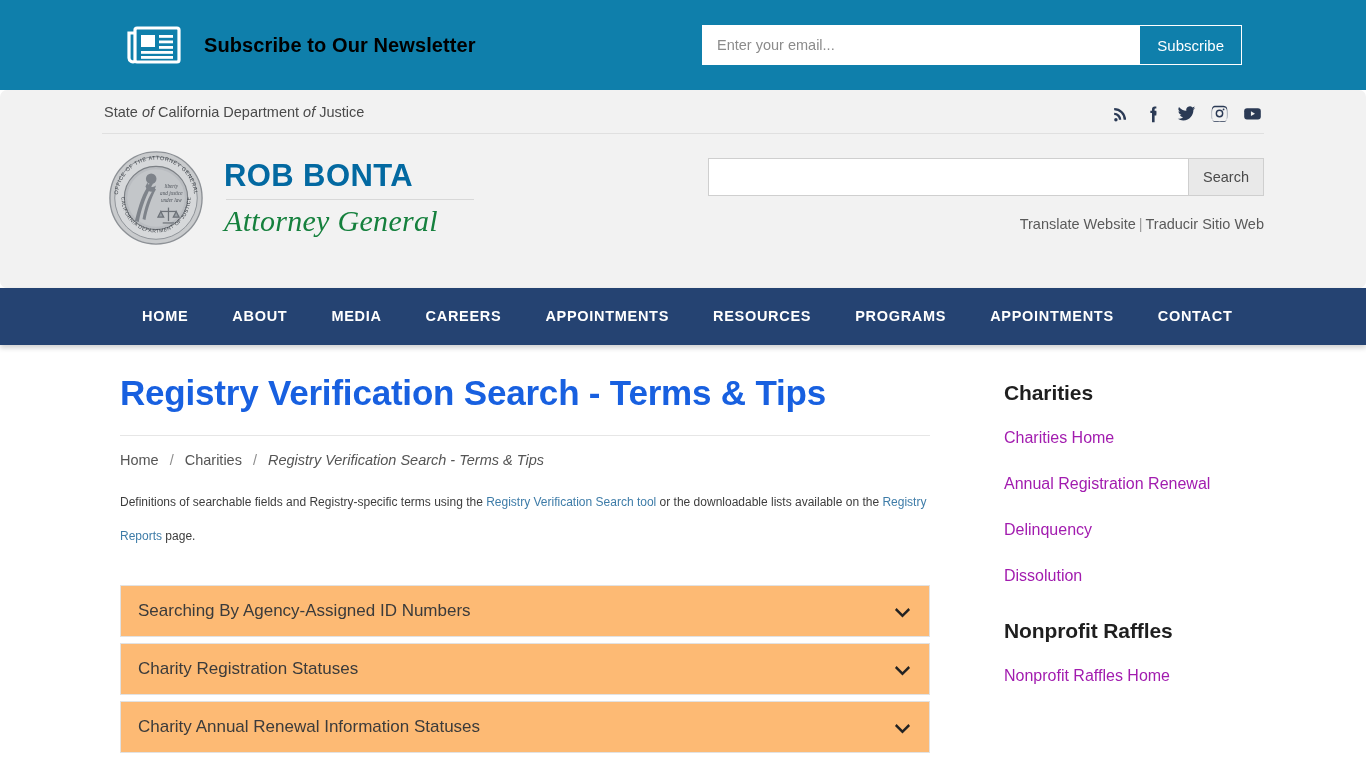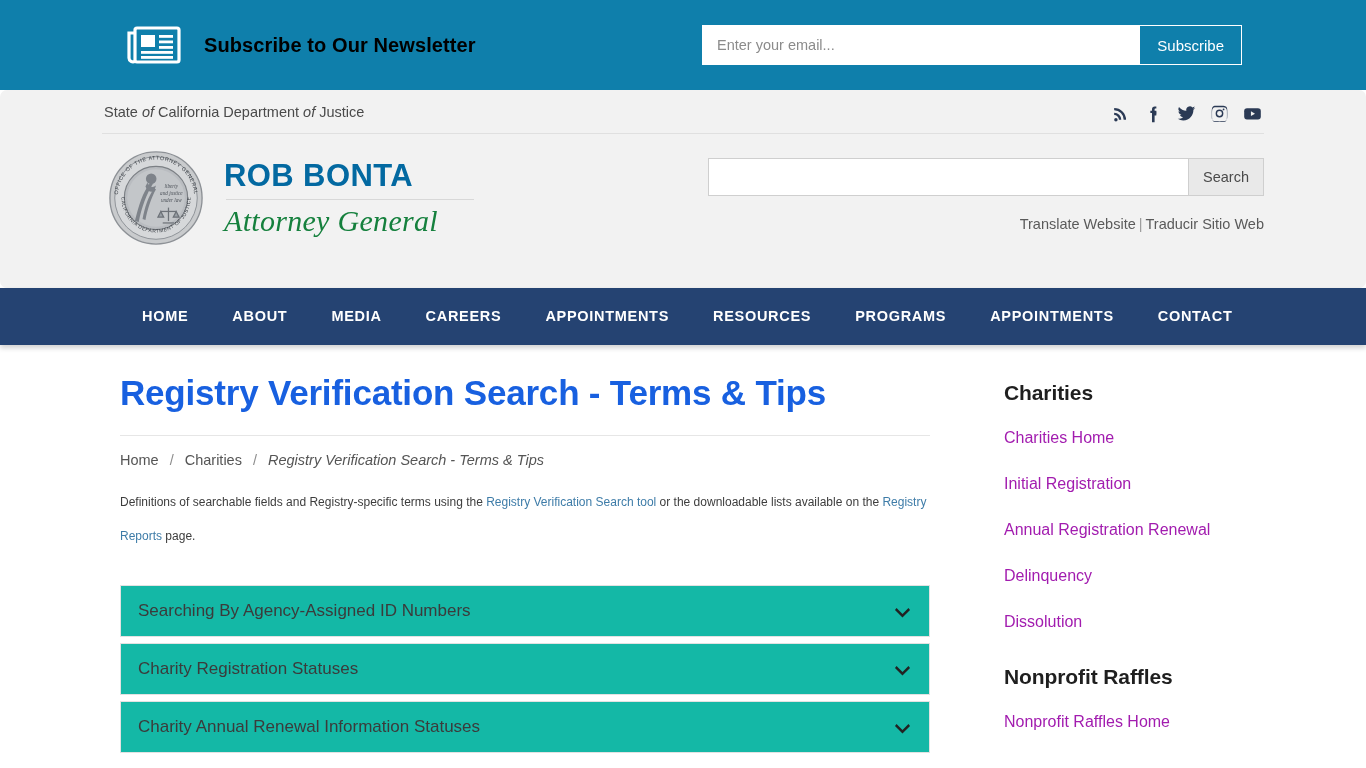--- a/index.html
+++ b/index.html
@@ -243,21 +243,21 @@
     margin-top: 17px;
     font-size: 12px;
     line-height: 34px;
     color: #3d3d3d;
     max-width: 812px;
   }
   .intro-text a { color: #3e7ca8; text-decoration: none; cursor: pointer; }
 
   .accordion { margin-top: 32px; }
   .acc-item {
-    background: #14b8a6;
+    background: #fdba74;
     border: 1px solid #e2e2e2;
     height: 52px;
     display: flex;
     align-items: center;
     justify-content: space-between;
     padding: 0 18px 0 17px;
     margin-bottom: 6px;
     cursor: pointer;
   }
   .acc-label { font-size: 17px; color: #3b3b3b; }
@@ -457,21 +457,20 @@
               <path d="M3.6 7.2 12 15.6l8.4-8.4 2.2 2.6L12 20.4 1.4 9.8z"></path>
             </svg>
         </span>
       </div>
     </div>
   </div>
 
   <div class="side-col">
     <div class="side-heading">Charities</div>
     <a class="side-link">Charities Home</a>
-    <a class="side-link">Initial Registration</a>
     <a class="side-link">Annual Registration Renewal</a>
     <a class="side-link">Delinquency</a>
     <a class="side-link">Dissolution</a>
 
     <div class="side-heading second">Nonprofit Raffles</div>
     <a class="side-link">Nonprofit Raffles Home</a>
   </div>
 
 </div>
 

